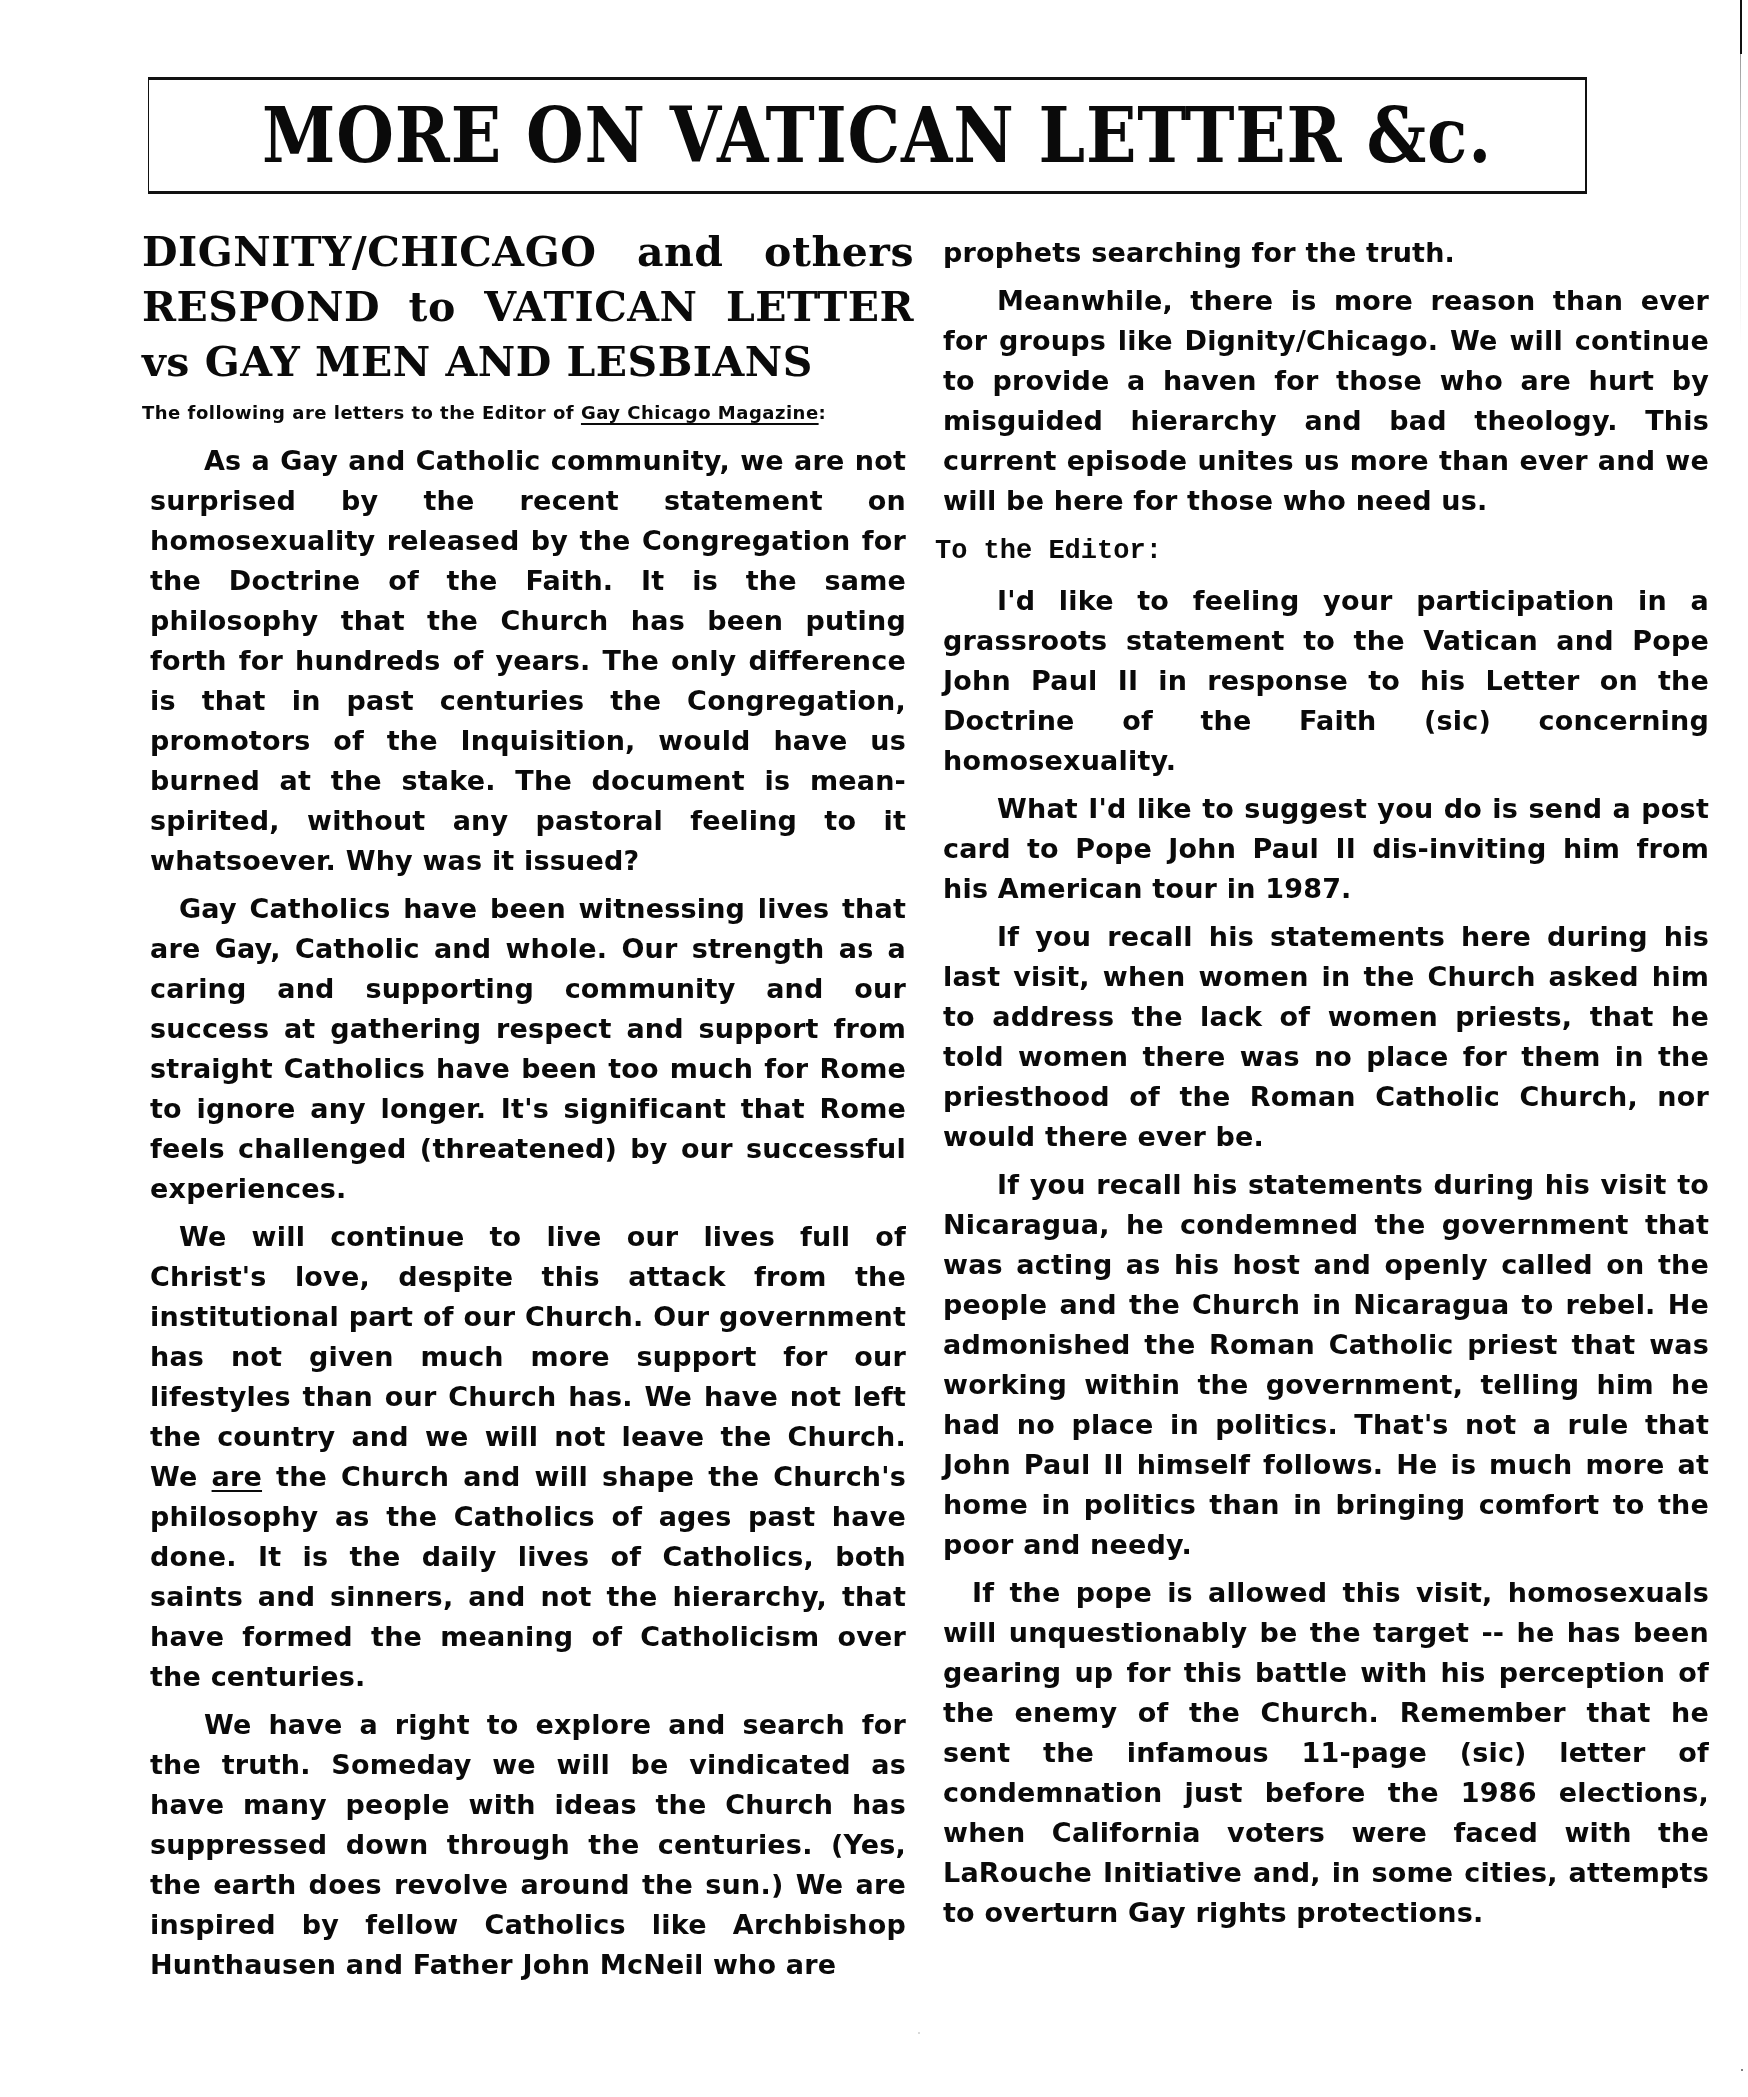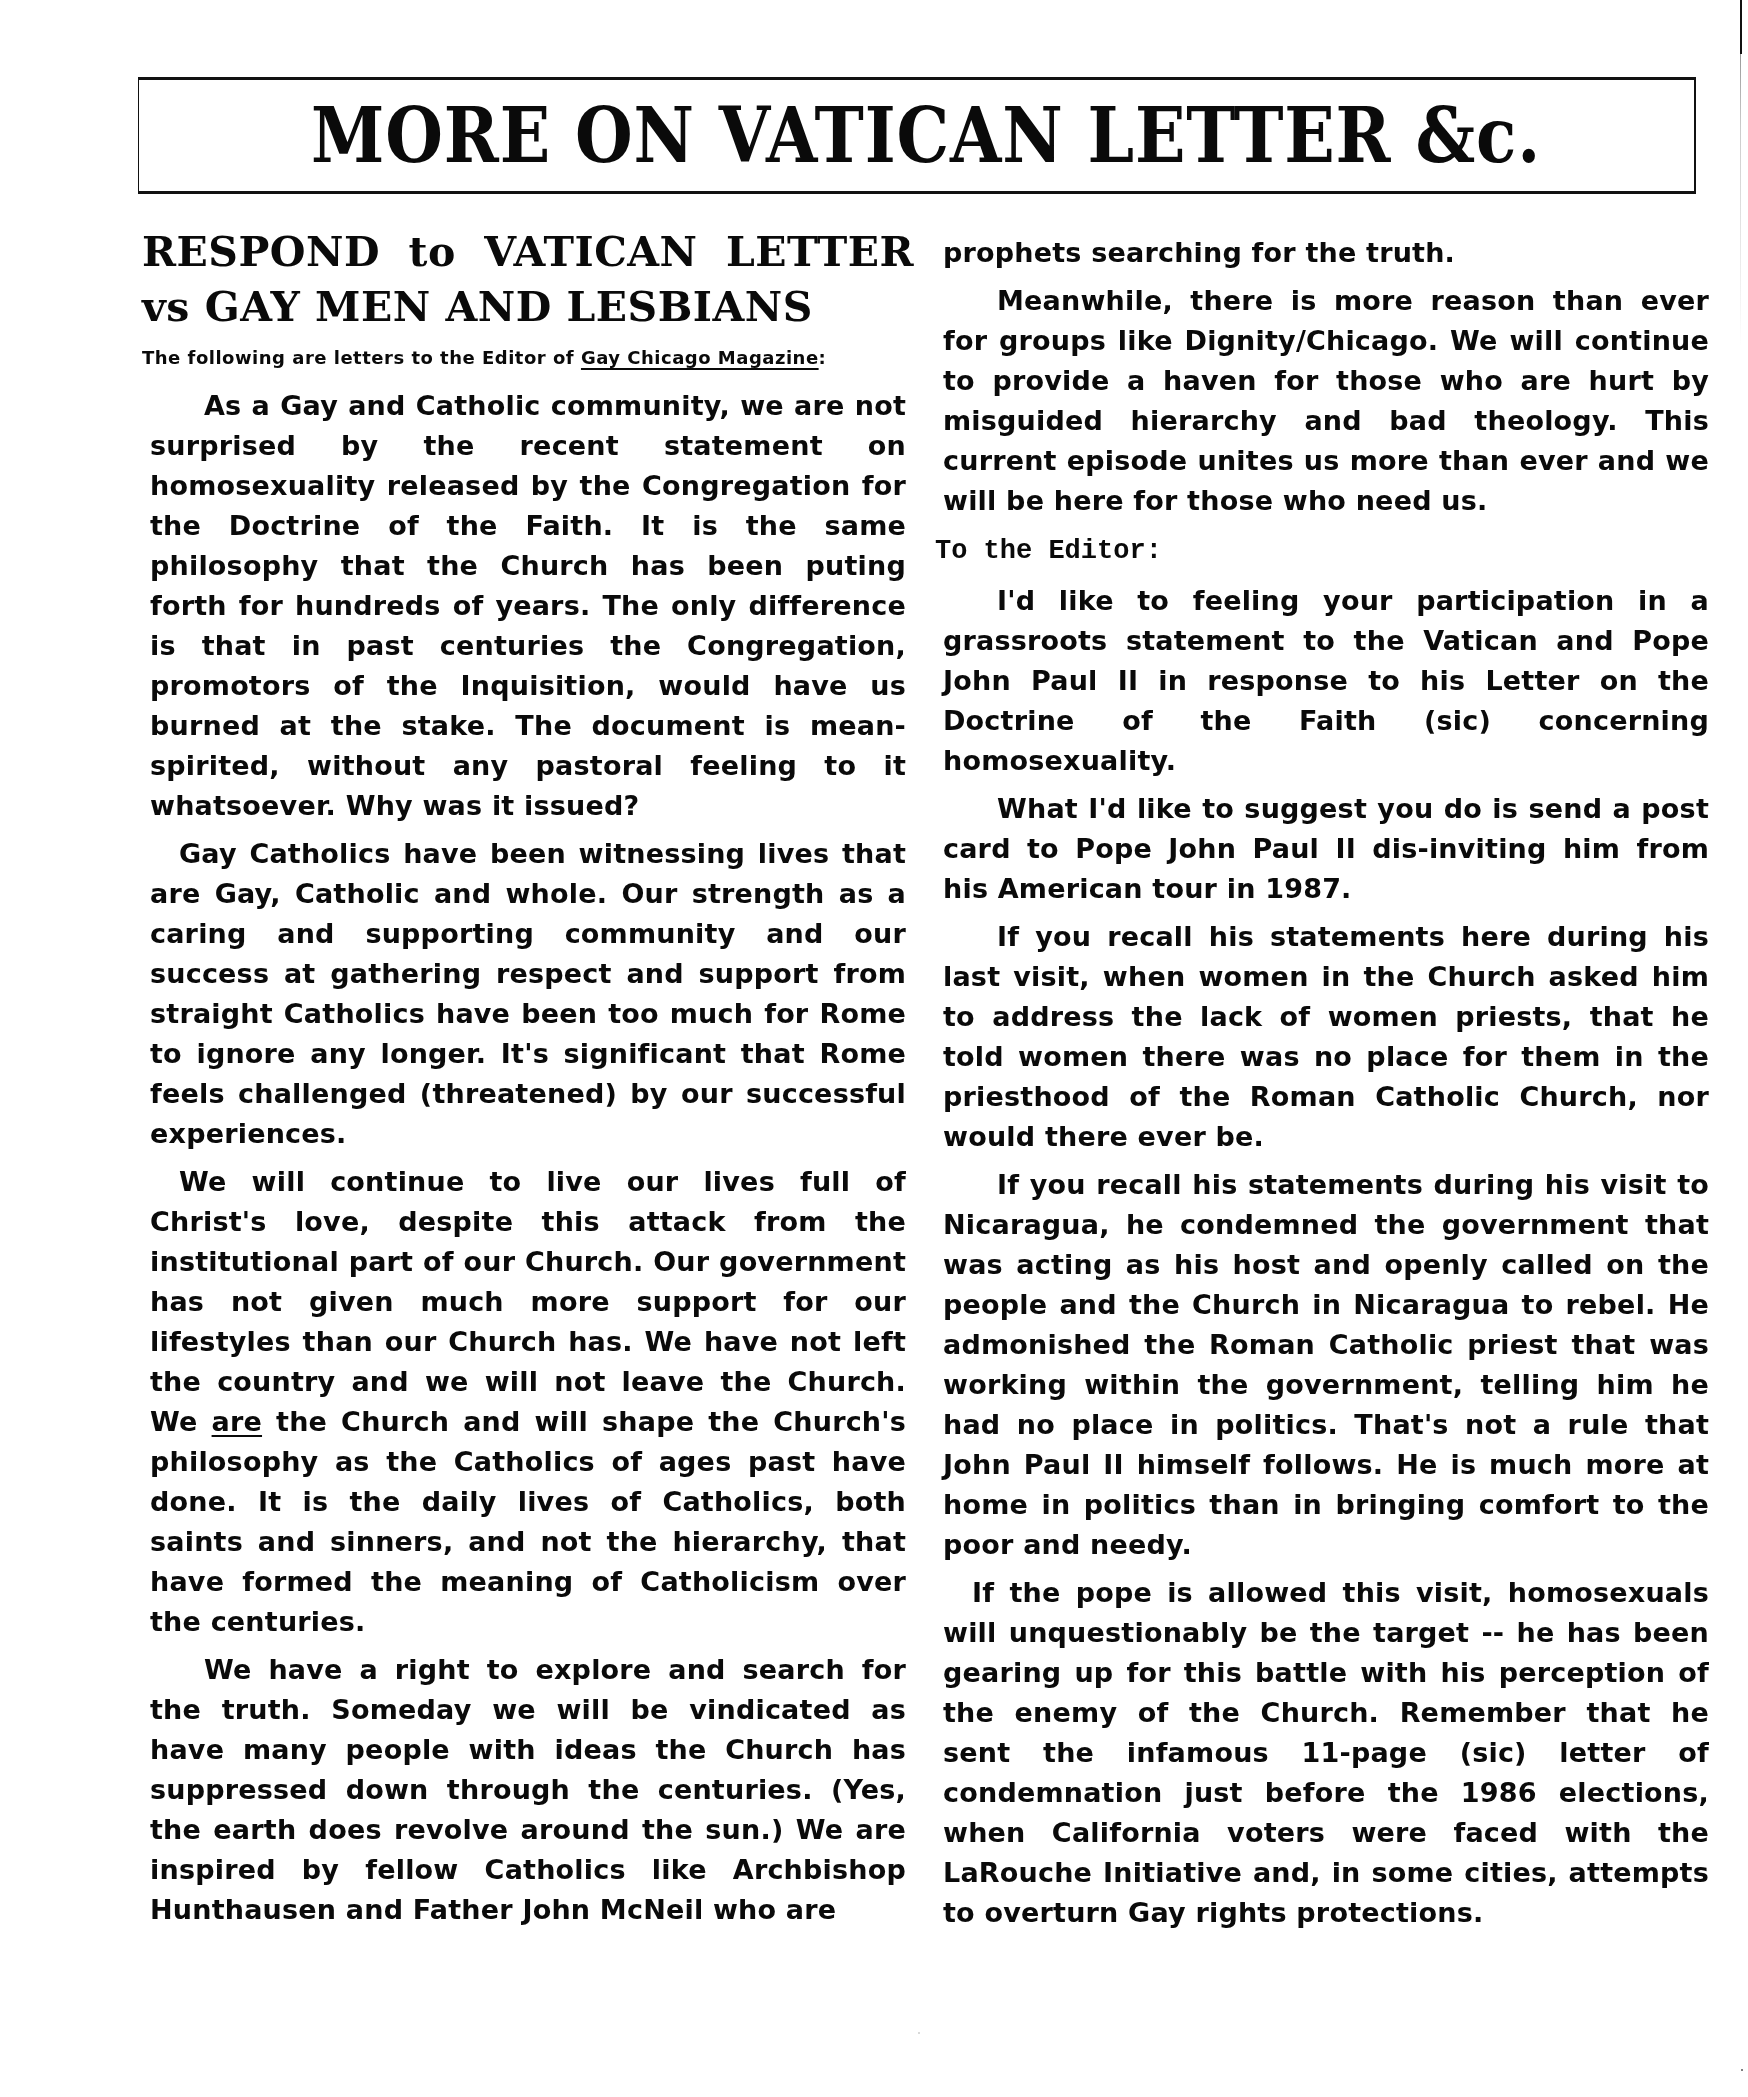--- a/index.html
+++ b/index.html
@@ -33,23 +33,23 @@
     position: absolute;
     left: 1740px;
     top: 54px;
     width: 1px;
     height: 733px;
     background: linear-gradient(#333 0%, #999 10%, transparent 40%, transparent 100%);
     opacity: 0.5;
   }
   .header-box {
     position: absolute;
-    left: 138px;
+    left: 148px;
     top: 77px;
-    width: 1558px;
+    width: 1439px;
     height: 117px;
     border-top: 3.4px solid #111;
     border-bottom: 3.4px solid #111;
     border-left: 1.5px solid #111;
     border-right: 2px solid #111;
     box-sizing: border-box;
     display: flex;
     align-items: center;
     justify-content: center;
   }
@@ -152,20 +152,21 @@
 
   <div class="scan-edge"></div>
   <div class="scan-edge-faint"></div>
 
   <div class="header-box">
     <div class="header-title">MORE ON VATICAN LETTER &amp;c.</div>
   </div>
 
   <div class="col col-left">
     <h1 class="headline">
+      <span style="display:block">DIGNITY/CHICAGO and others</span>
       <span style="display:block">RESPOND to VATICAN LETTER</span>
       <span class="last">vs GAY MEN AND LESBIANS</span>
     </h1>
 
     <p class="intro"><span>The following are letters to the Editor of </span><span class="underline">Gay Chicago Magazine</span><span>:</span></p>
 
     <p class="body">As a Gay and Catholic community, we are not surprised by the recent statement on homosexuality released by the Congregation for the Doctrine of the Faith. It is the same philosophy that the Church has been puting forth for hundreds of years. The only difference is that in past centuries the Congregation, promotors of the Inquisition, would have us burned at the stake. The document is mean-spirited, without any pastoral feeling to it whatsoever. Why was it issued?</p>
     <p class="body small-indent">Gay Catholics have been witnessing lives that are Gay, Catholic and whole. Our strength as a caring and supporting community and our success at gathering respect and support from straight Catholics have been too much for Rome to ignore any longer. It's significant that Rome feels challenged (threatened) by our successful experiences.</p>
     <p class="body small-indent"><span>We will continue to live our lives full of Christ's love, despite this attack from the institutional part of our Church. Our government has not given much more support for our lifestyles than our Church has. We have not left the country and we will not leave the Church. We</span> <span class="underline">are</span> <span>the Church and will shape the Church's philosophy as the Catholics of ages past have done. It is the daily lives of Catholics, both saints and sinners, and not the hierarchy, that have formed the meaning of Catholicism over the centuries.</span></p>
     <p class="body">We have a right to explore and search for the truth. Someday we will be vindicated as have many people with ideas the Church has suppressed down through the centuries. (Yes, the earth does revolve around the sun.) We are inspired by fellow Catholics like Archbishop Hunthausen and Father John McNeil who are</p>

